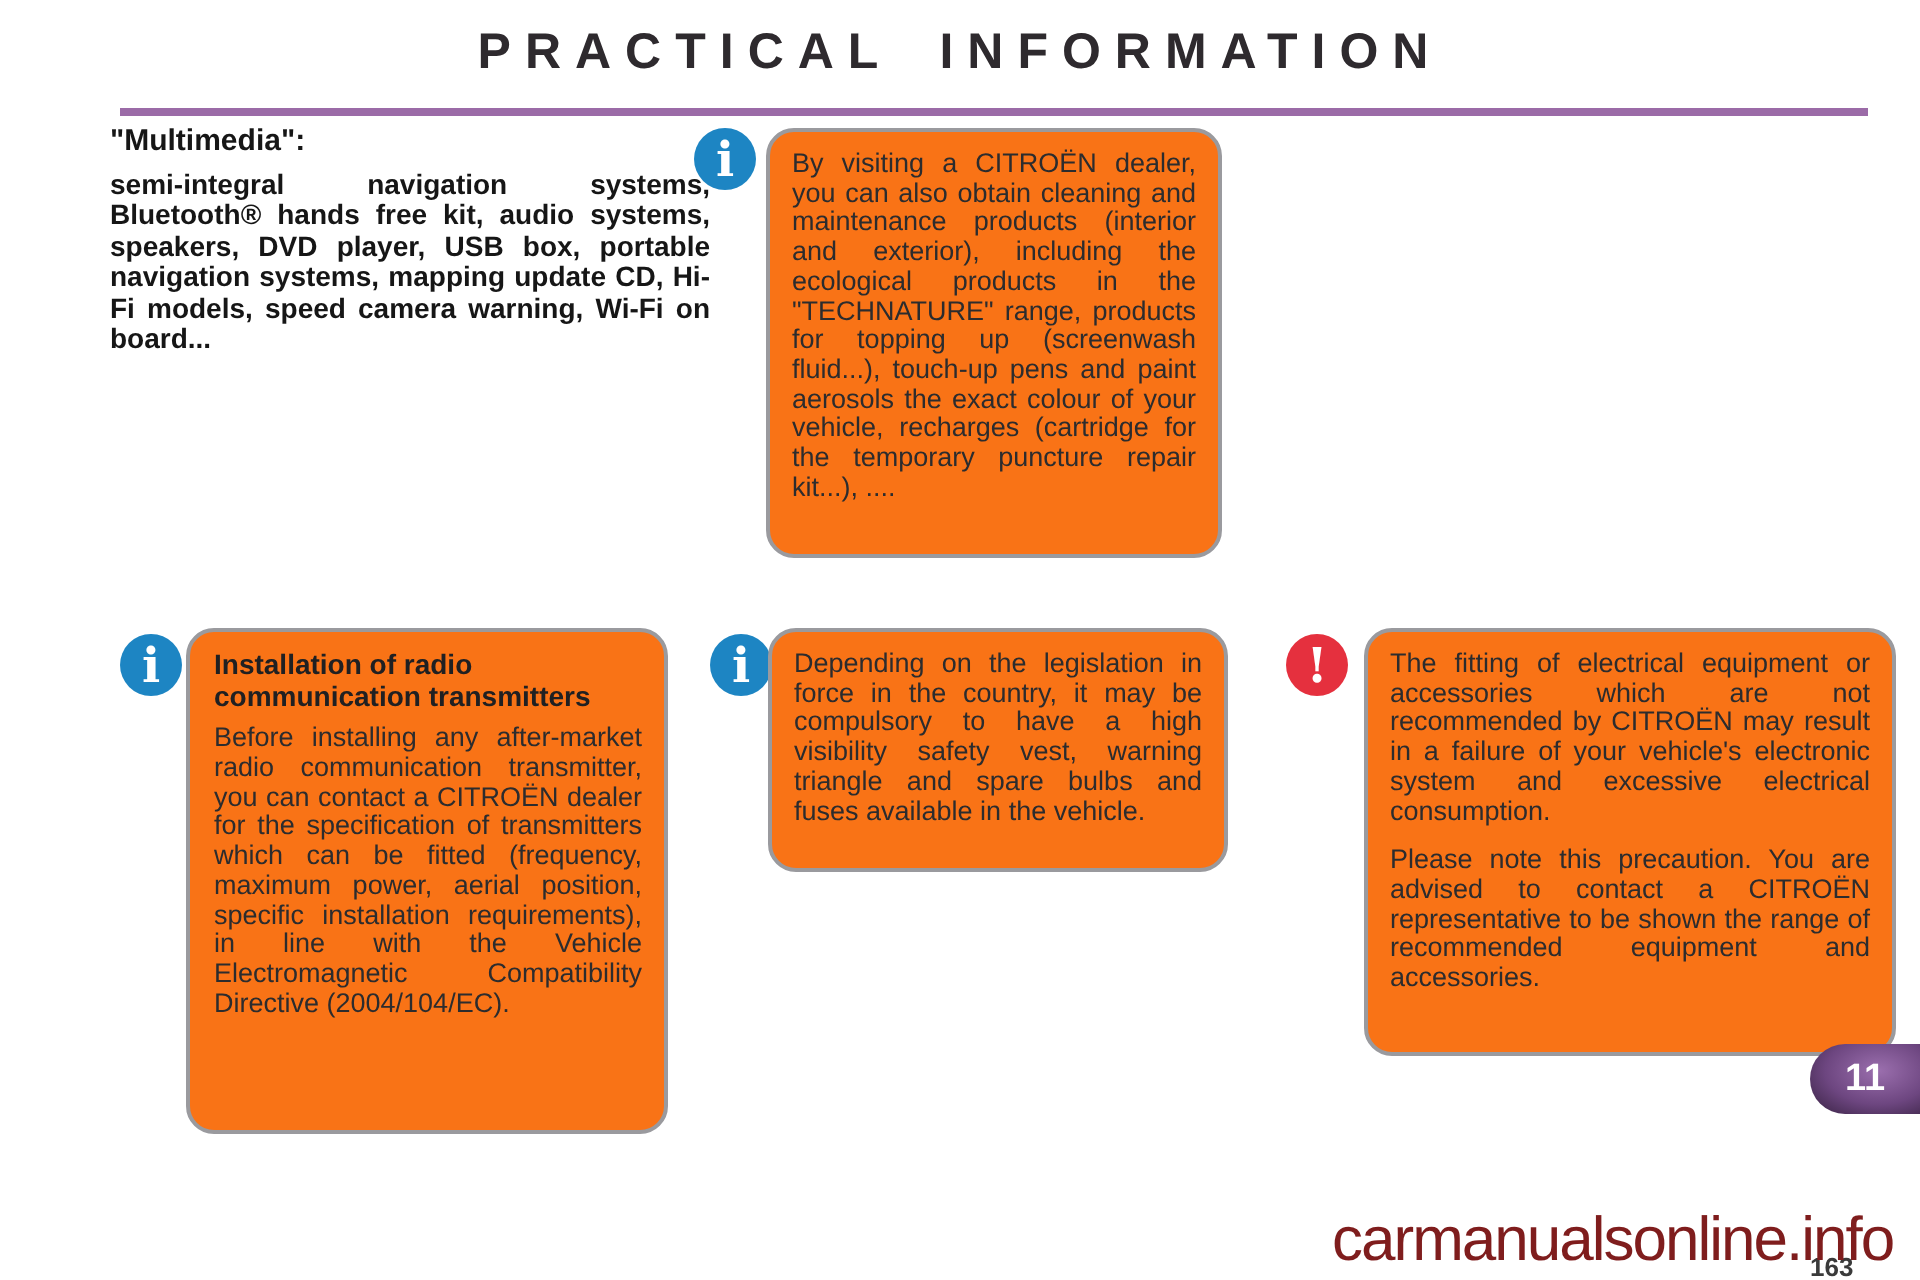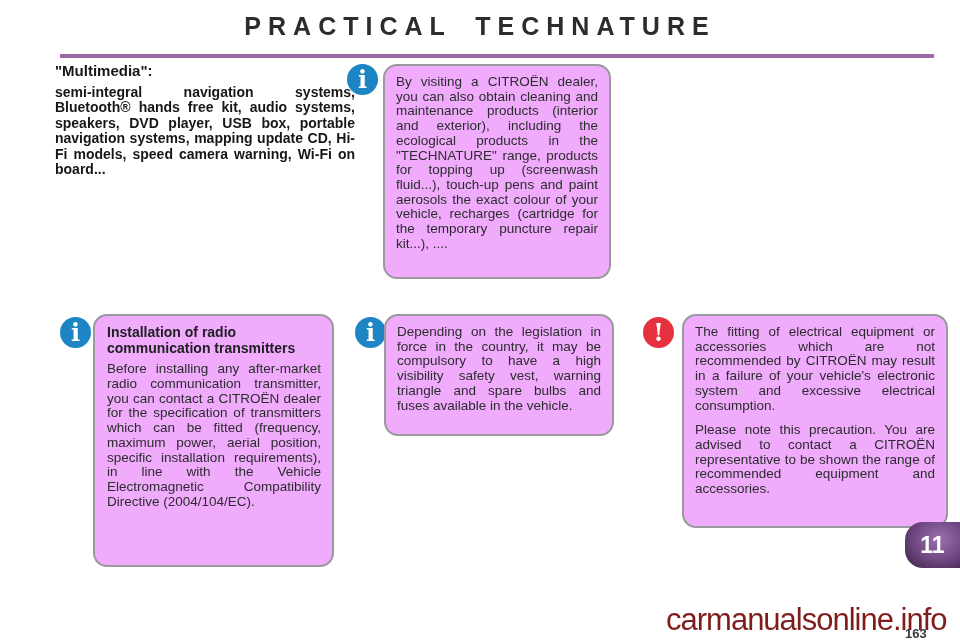--- a/index.html
+++ b/index.html
@@ -25,21 +25,21 @@
   }
   .multimedia-title{
     font-size:15px;font-weight:bold;margin:0 0 6px 0;
   }
   .multimedia-body{
     font-size:14px;font-weight:bold;line-height:1.1;
     text-align:justify;margin:0;
   }
   .note-box{
     position:absolute;
-    background:#f0abfc;
+    background:#f97316;
     border:2px solid #9a9a9e;
     border-radius:14px;
     padding:9px 11px;
     box-sizing:border-box;
     color:#2c2c2e;
     font-size:13.5px;line-height:1.09;
     text-align:justify;
   }
   .note-box p{margin:0 0 10px 0;}
   .note-box p:last-child{margin-bottom:0;}
@@ -59,42 +59,42 @@
     display:flex;align-items:center;justify-content:center;
     line-height:1;
   }
   .icon-info{background:#1d85c3;}
   .icon-warning{background:#e5303e;}
   .icon-1{left:347px;top:64px;}
   .icon-2{left:60px;top:317px;}
   .icon-3{left:355px;top:317px;}
   .icon-4{left:643px;top:317px;}
   .chapter-tab{
-    position:absolute;left:905px;top:522px;width:55px;height:46px;
+    position:absolute;left:905px;top:522px;width:55px;height:35px;
     border-radius:18px 0 0 18px;
     background:radial-gradient(ellipse at 62% 38%, #9b6fae 0%, #6d4680 55%, #35203f 100%);
-    color:#ffffff;font-weight:bold;font-size:23px;
+    color:#ffffff;font-weight:bold;font-size:19px;
     display:flex;align-items:center;justify-content:center;
   }
   .page-number{
     position:absolute;left:905px;top:598px;
     font-size:13px;font-weight:bold;color:#3a3a3a;
     z-index:1;
     margin-top:28px;
   }
   .watermark{
     position:absolute;left:666px;top:602px;
     font-size:31px;color:#7f1d1d;letter-spacing:-1px;
     z-index:2;white-space:nowrap;
   }
 </style>
 </head>
 <body>
 
-<div class="page-header">PRACTICAL TECHNATURE</div>
+<div class="page-header">PRACTICAL INFORMATION</div>
 
 <hr class="purple-rule">
 
 <div class="multimedia-block">
   <p class="multimedia-title">"Multimedia":</p>
   <p class="multimedia-body">semi-integral navigation systems, Bluetooth® hands free kit, audio systems, speakers, DVD player, USB box, portable navigation systems, mapping update CD, Hi-Fi models, speed camera warning, Wi-Fi on board...</p>
 </div>
 
 <span class="note-icon icon-info icon-1">i</span>
 <div class="note-box box-dealer">

